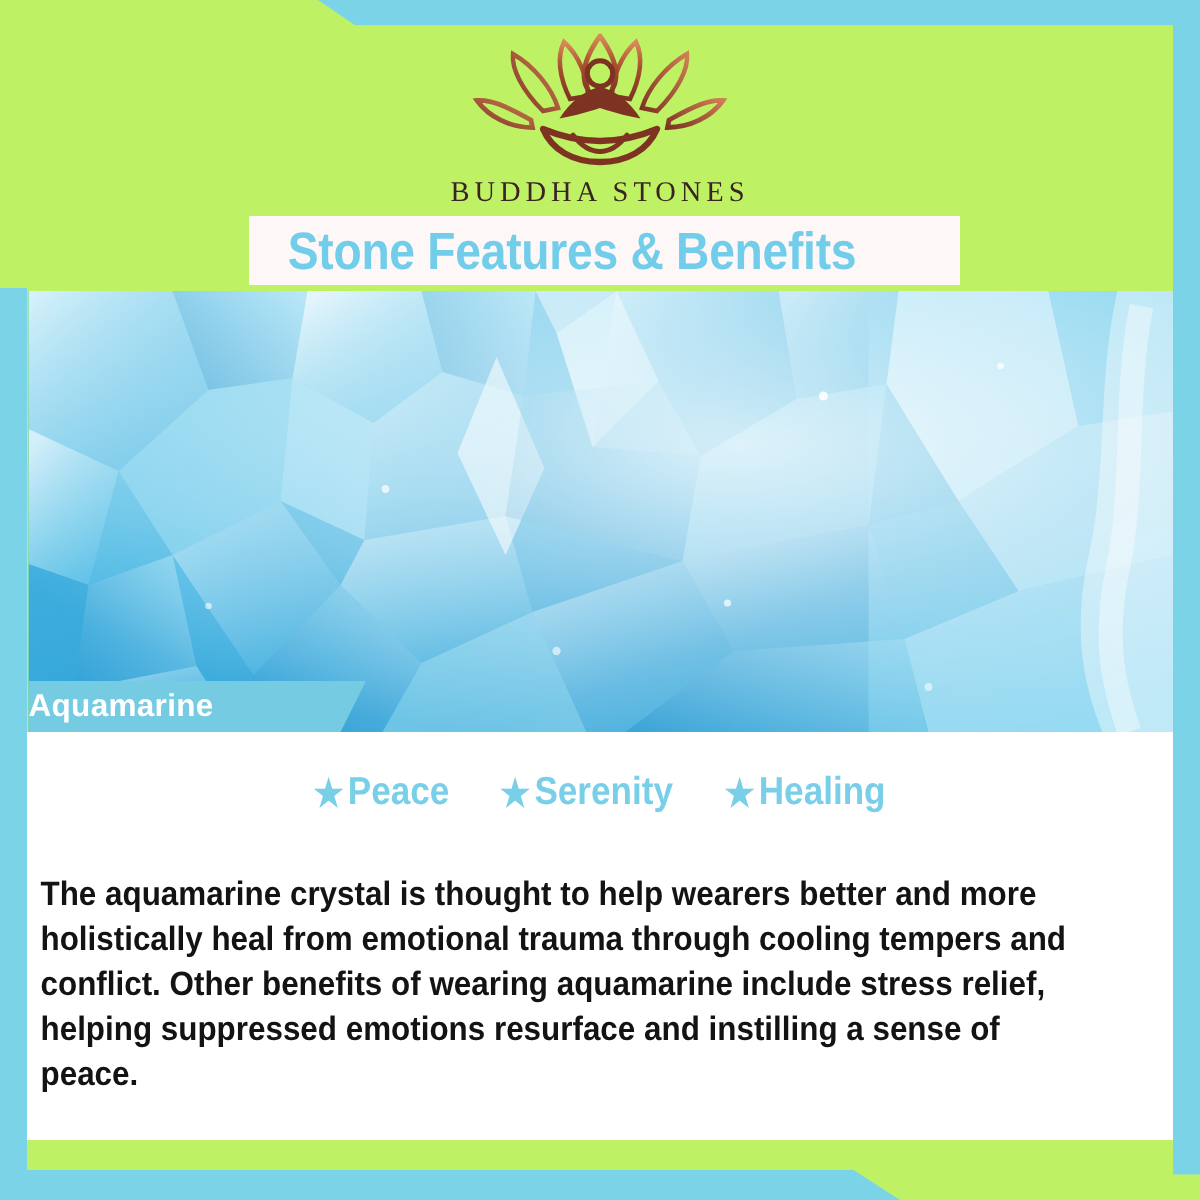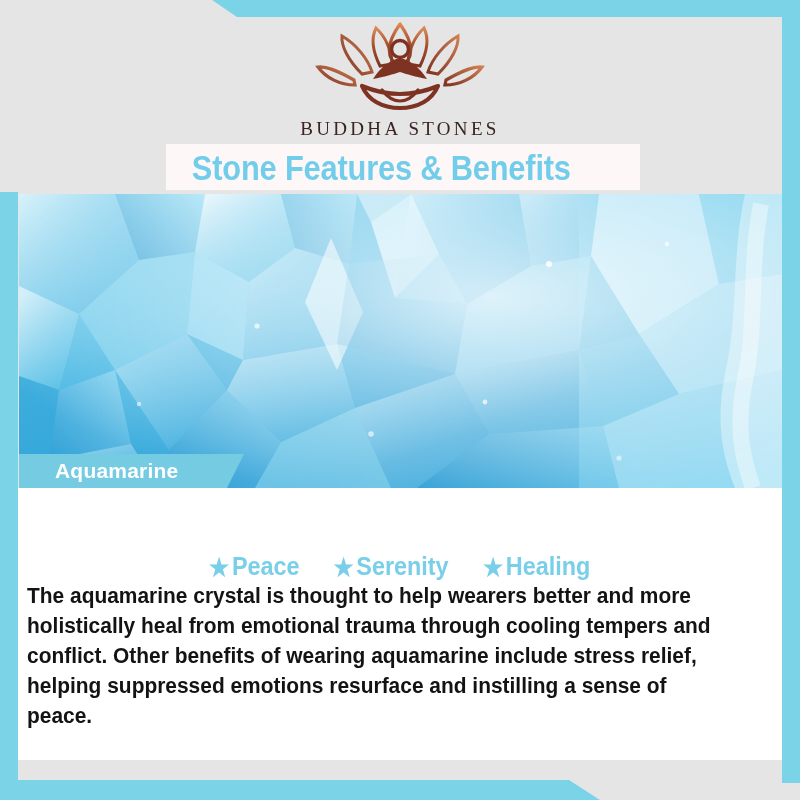--- a/index.html
+++ b/index.html
@@ -9,21 +9,21 @@
   }
   body {
     font-family: "Liberation Sans", sans-serif;
   }
 
   #poster {
     position: relative;
     width: 800px;
     height: 800px;
     overflow: hidden;
-    background: #e5e5e5;
+    background: #bef264;
   }
 
   
   .frame-top-band {
     position: absolute;
     top: 0;
     left: 206px;
     width: 594px;
     height: 17px;
     background: #7bd3e8;
@@ -121,21 +121,20 @@
     left: 19px;
     top: 454px;
     width: 225px;
     height: 34px;
     background: #74cbe2;
     clip-path: polygon(0 0, 100% 0, calc(100% - 17px) 100%, 0 100%);
     display: flex;
     align-items: center;
   }
   .stone-ribbon-text {
-    margin-left: 36px;
     color: #ffffff;
     font-size: 21px;
     font-weight: 700;
     letter-spacing: 0.2px;
   }
 
   
   .content {
     position: absolute;
     left: 18px;
@@ -145,21 +144,20 @@
     background: #ffffff;
   }
 
   .keyword-row {
     position: absolute;
     top: 24px;
     left: 0;
     width: 100%;
     text-align: center;
     white-space: nowrap;
-    margin-top: 39px;
   }
   .keyword {
     display: inline-block;
     margin: 0 9px;
     font-family: "Liberation Sans Narrow", "Liberation Sans", sans-serif;
     font-weight: 700;
     font-size: 26px;
     color: #79cfe8;
     transform: scaleX(0.9);
     transform-origin: center;

